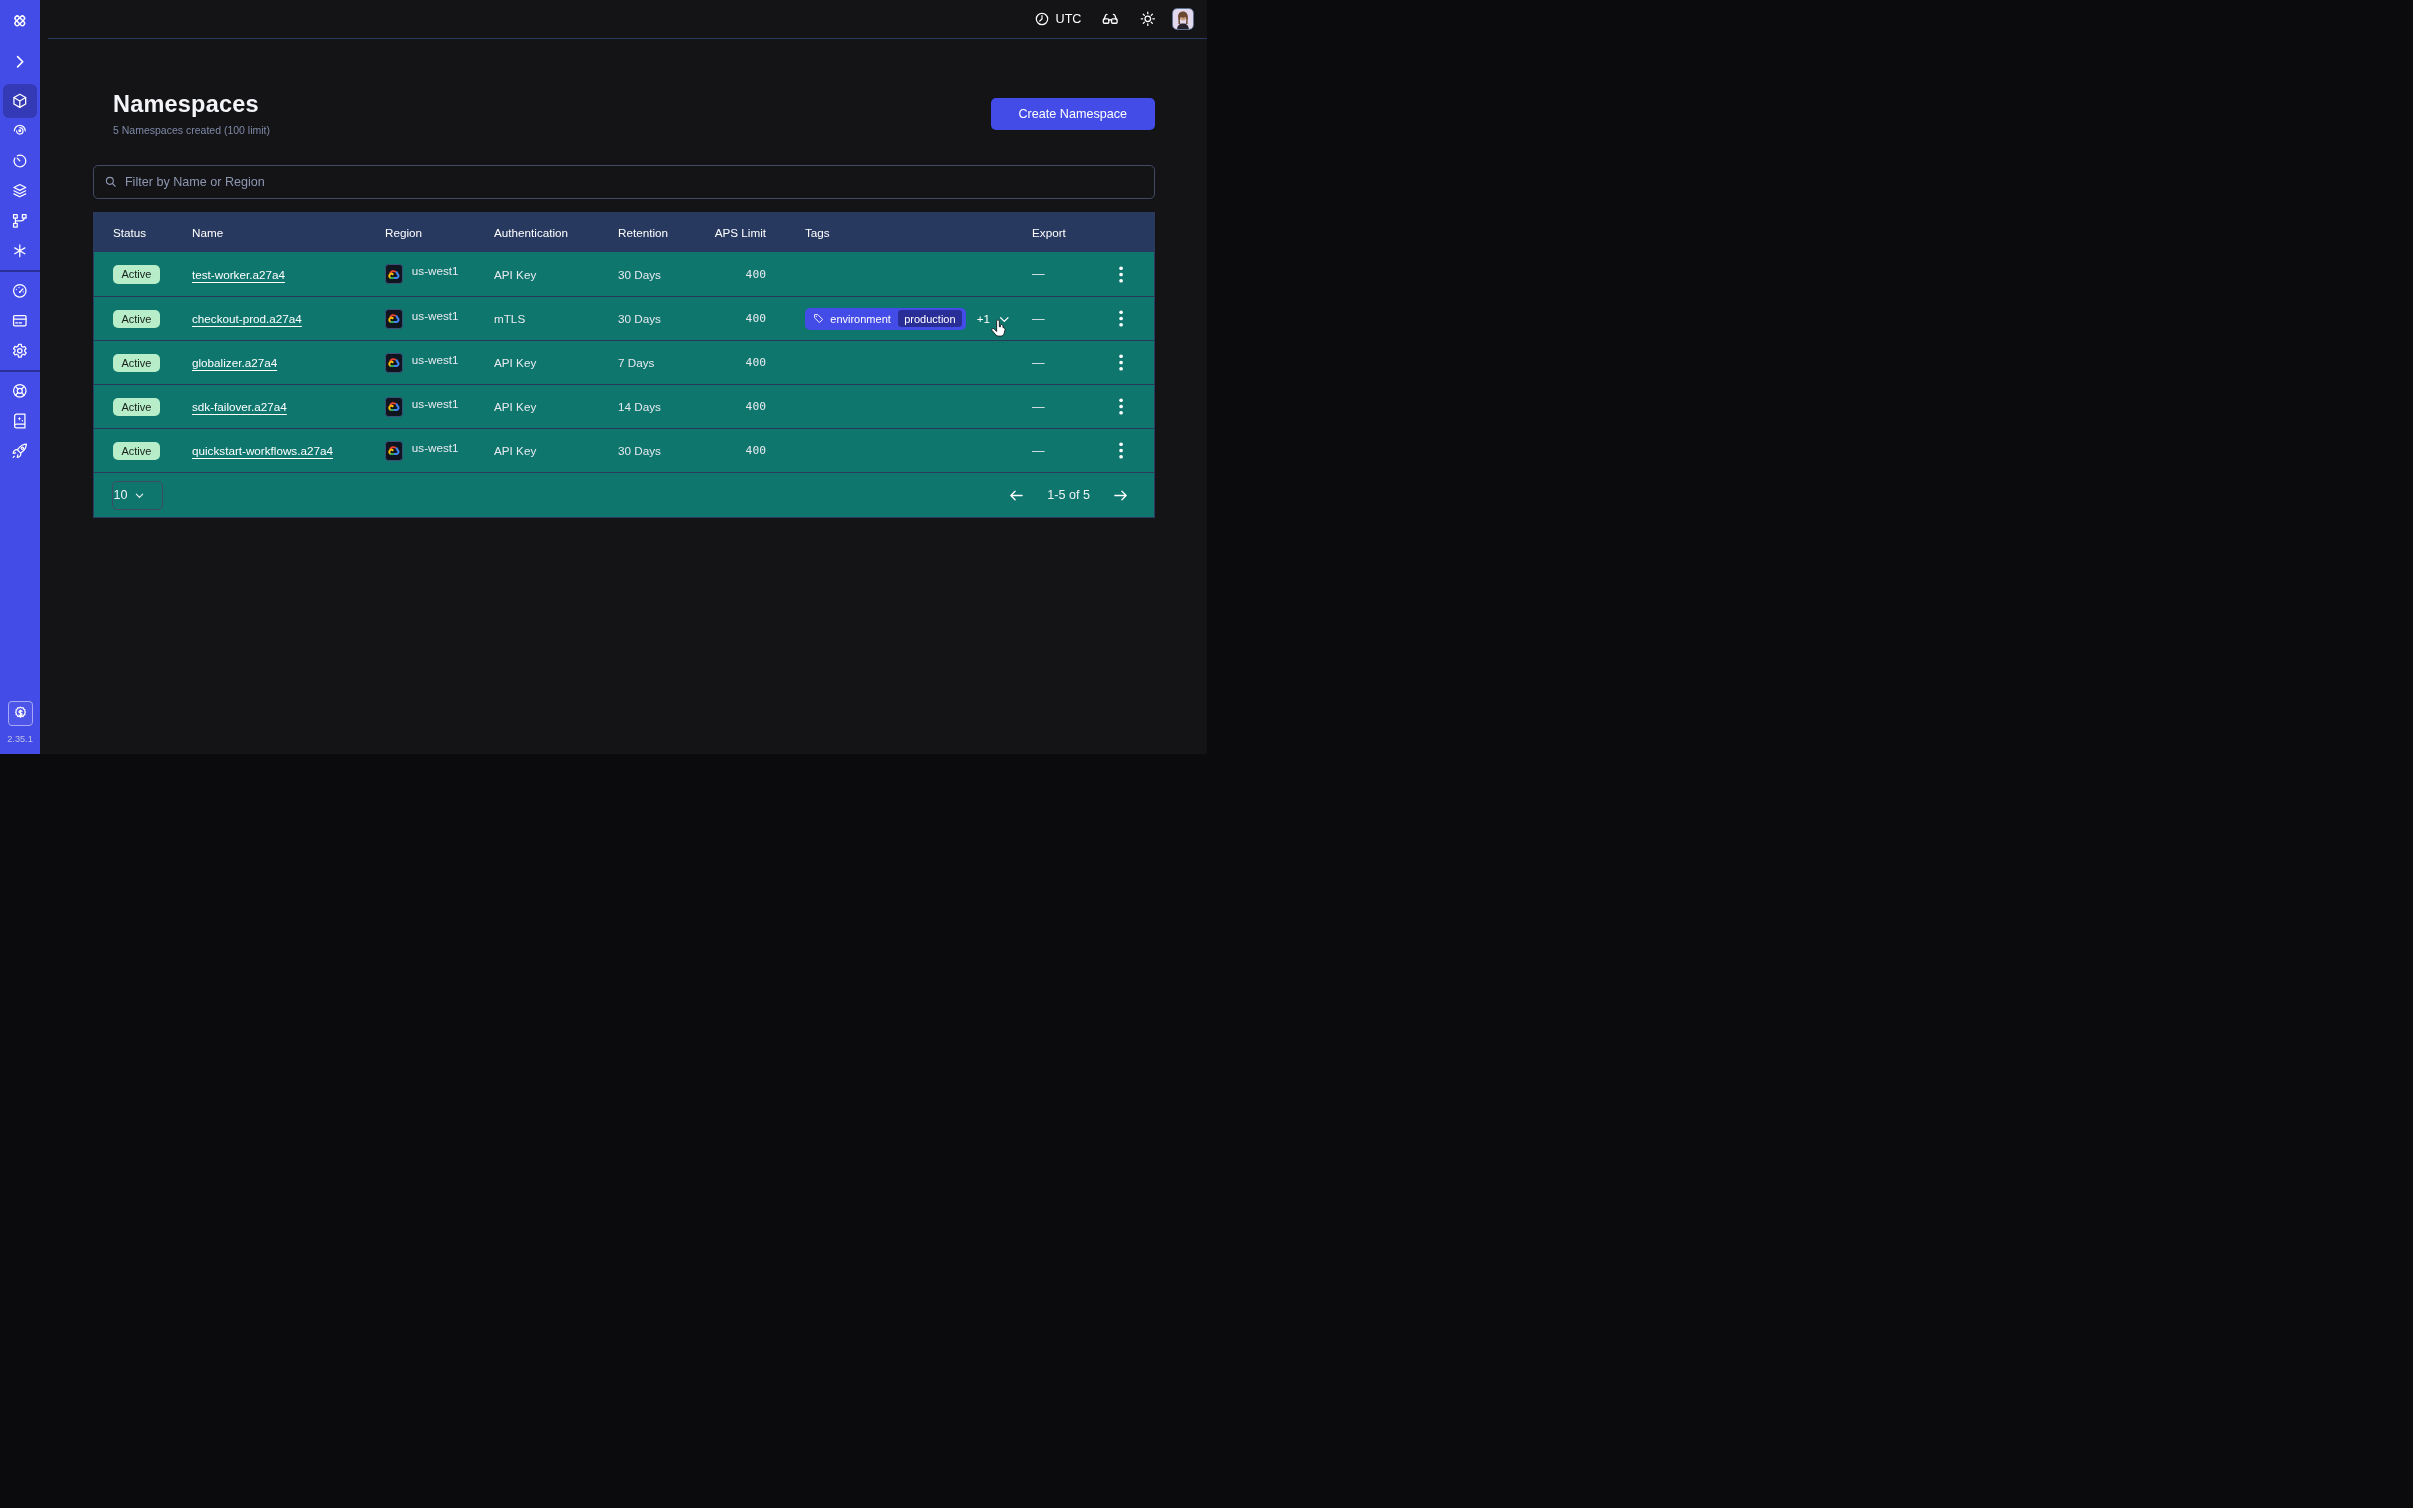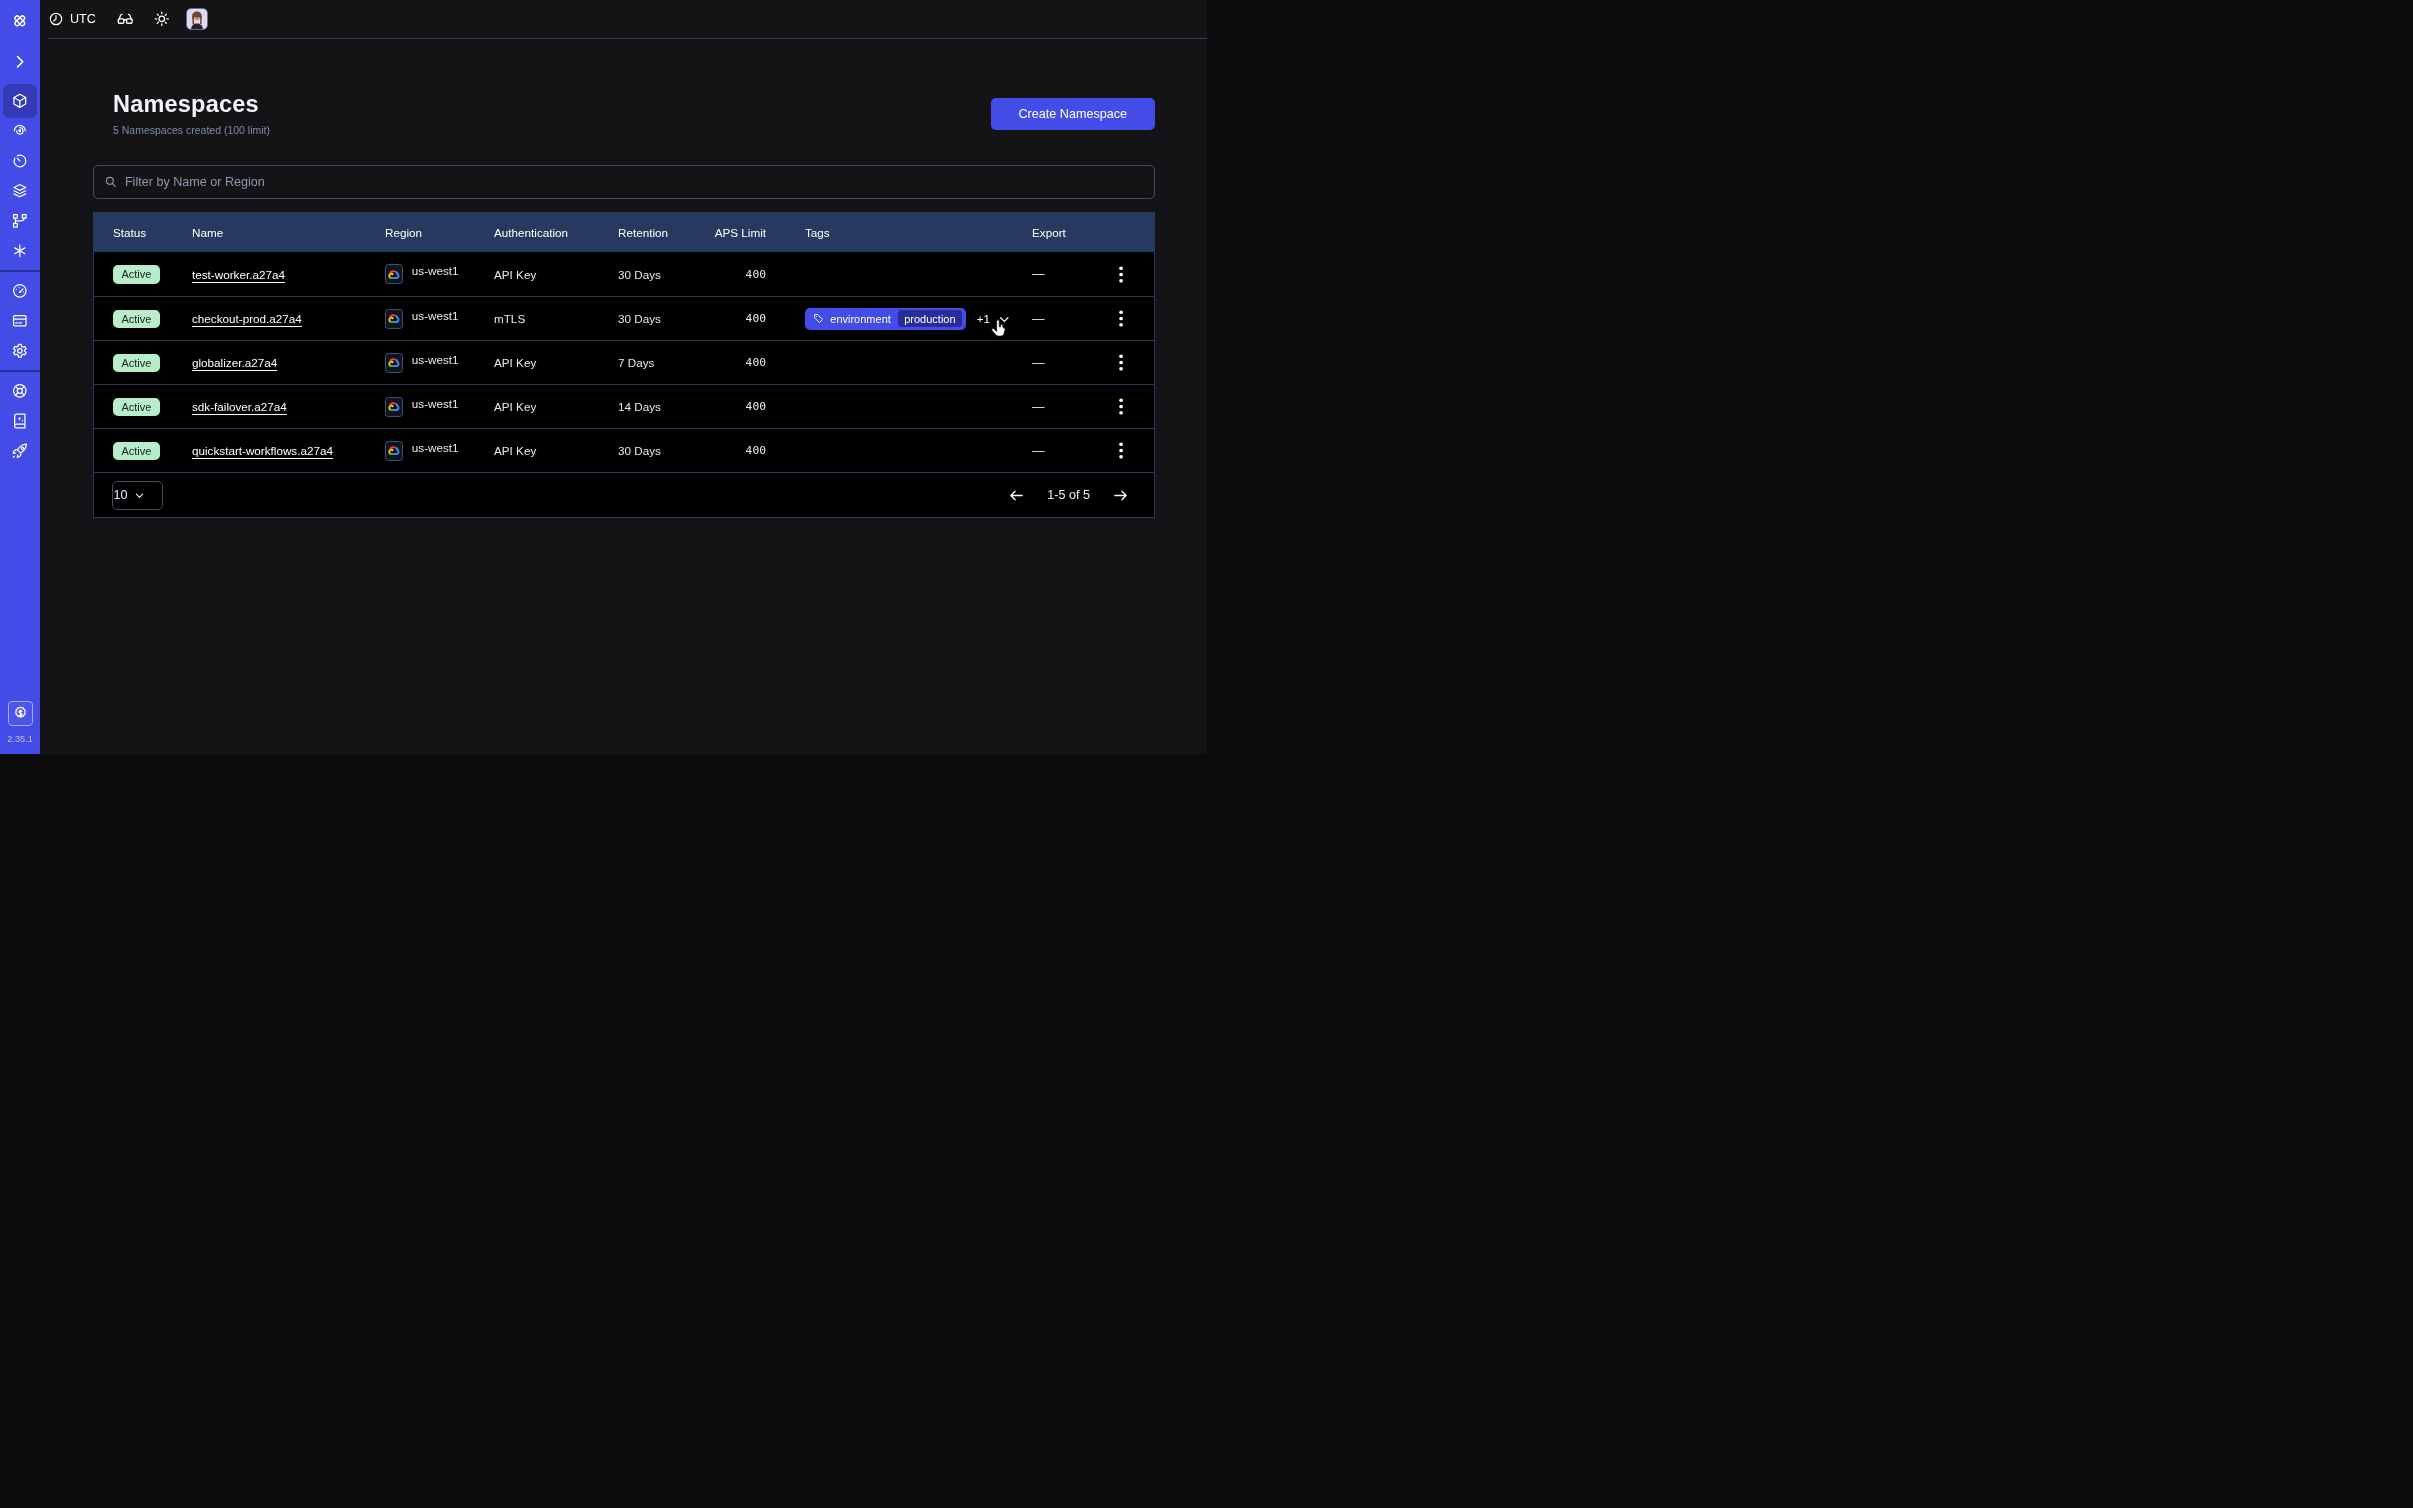--- a/index.html
+++ b/index.html
@@ -18,21 +18,21 @@
   .nav-item.active .active-bg { position:absolute; left:2.9px; top:-1.7px; width:34px; height:34px; background:rgba(12,14,58,.28); border-radius:5.9px; }
   .nav-item svg { position:relative; }
   .side-div { width:40px; height:1.7px; background:rgba(12,14,58,.45); margin:4.2px 0; }
   .side-spacer { flex:1; }
   .money-btn { width:25px; height:25px; border:0.8px solid rgba(255,255,255,.5); border-radius:4.2px; background:rgba(255,255,255,.05); display:flex; align-items:center; justify-content:center; color:#fff; cursor:pointer; }
   .money-btn svg { width:17px; height:17px; }
   .version { margin:8.4px 0 10px; font-size:9.2px; color:#bcc1e4; }
 
   
   .main { flex:1; display:flex; flex-direction:column; min-width:0; background:#141416; }
-  .topbar { height:39px; flex:0 0 39px; border-bottom:1.7px solid #2a3a5e; display:flex; align-items:center; justify-content:flex-start; padding-right:13.4px;margin-left:8px; }
+  .topbar { height:39px; flex:0 0 39px; border-bottom:1.7px solid #2a3a5e; display:flex; align-items:center; justify-content:flex-end; padding-right:13.4px;margin-left:8px; }
   .tz-btn { display:flex; align-items:center; gap:5.9px; color:#fff; font-size:12.6px; cursor:pointer; }
   .topbar svg { display:block; }
   .top-icon-btn { width:18.4px; height:18.4px; color:#fff; cursor:pointer; display:flex; align-items:center; justify-content:center; }
   .tz-btn { margin-right:20px; }
   .glasses-btn { margin-right:18.4px; }
   .sun-btn { margin-right:15px; }
   .avatar { width:22px; height:22px; border-radius:5px; border:0.8px solid #5d7191; overflow:hidden; cursor:pointer; }
   .avatar svg { width:100%; height:100%; display:block; }
 
   .content { flex:1; padding:0 52px 0 53px; }
@@ -43,21 +43,21 @@
   .page-sub { margin-top:5px; font-size:10.5px; color:#7e89a7; line-height:15px; }
   .create-btn { margin-top:6.7px; height:32px; padding:0 28px; background:#444ce7; color:#fff; font-size:12.6px; font-family:inherit; border:none; border-radius:5px; cursor:pointer; }
 
   
   .search-wrap { margin-top:27px; height:34px; border:0.8px solid #414b66; border-radius:5px; display:flex; align-items:center; padding:0 10px; gap:7.5px; background:#141416; }
   .search-wrap svg { width:13.4px; height:13.4px; color:#8d97b2; flex:0 0 13.4px; }
   .search-input { flex:1; background:transparent; border:none; outline:none; color:#e8ebf2; font-size:12.6px; font-family:inherit; }
   .search-input::placeholder { color:#8d97b2; }
 
   
-  .table { margin-top:13.4px; border:0.8px solid #2b3a5e; background:#000000; }
+  .table { margin-top:13.4px; border:0.8px solid #2b3a5e; background:#0f766e; }
   .grid { display:grid; grid-template-columns:79px 193px 109px 124px 93px 55px 266px 67px 1fr; padding-left:19px; align-items:center; }
   .thead { height:39px; background:#28395f; color:#fff; font-size:11.7px; font-weight:500; }
   .th-aps { text-align:right; }
   .th-tags { padding-left:39px; }
   .tr { height:44px; border-top:0.8px solid #2a3756; color:#e8eaf0; font-size:11.7px; }
   .tr:first-child { border-top:none; }
   .badge { display:inline-block; background:#b7edc9; color:#17211b; font-size:11px; padding:3.4px 8.4px; border-radius:5px; }
   .name-link { color:#fff; text-decoration:underline; text-underline-offset:2.5px; cursor:pointer; font-size:11.7px; }
   .td-region { display:flex; align-items:flex-start; gap:8.4px; }
   .gcp-box { width:18.4px; height:20px; border:0.8px solid #3c5078; border-radius:3.4px; background:#10141f; display:flex; align-items:center; justify-content:center; }

